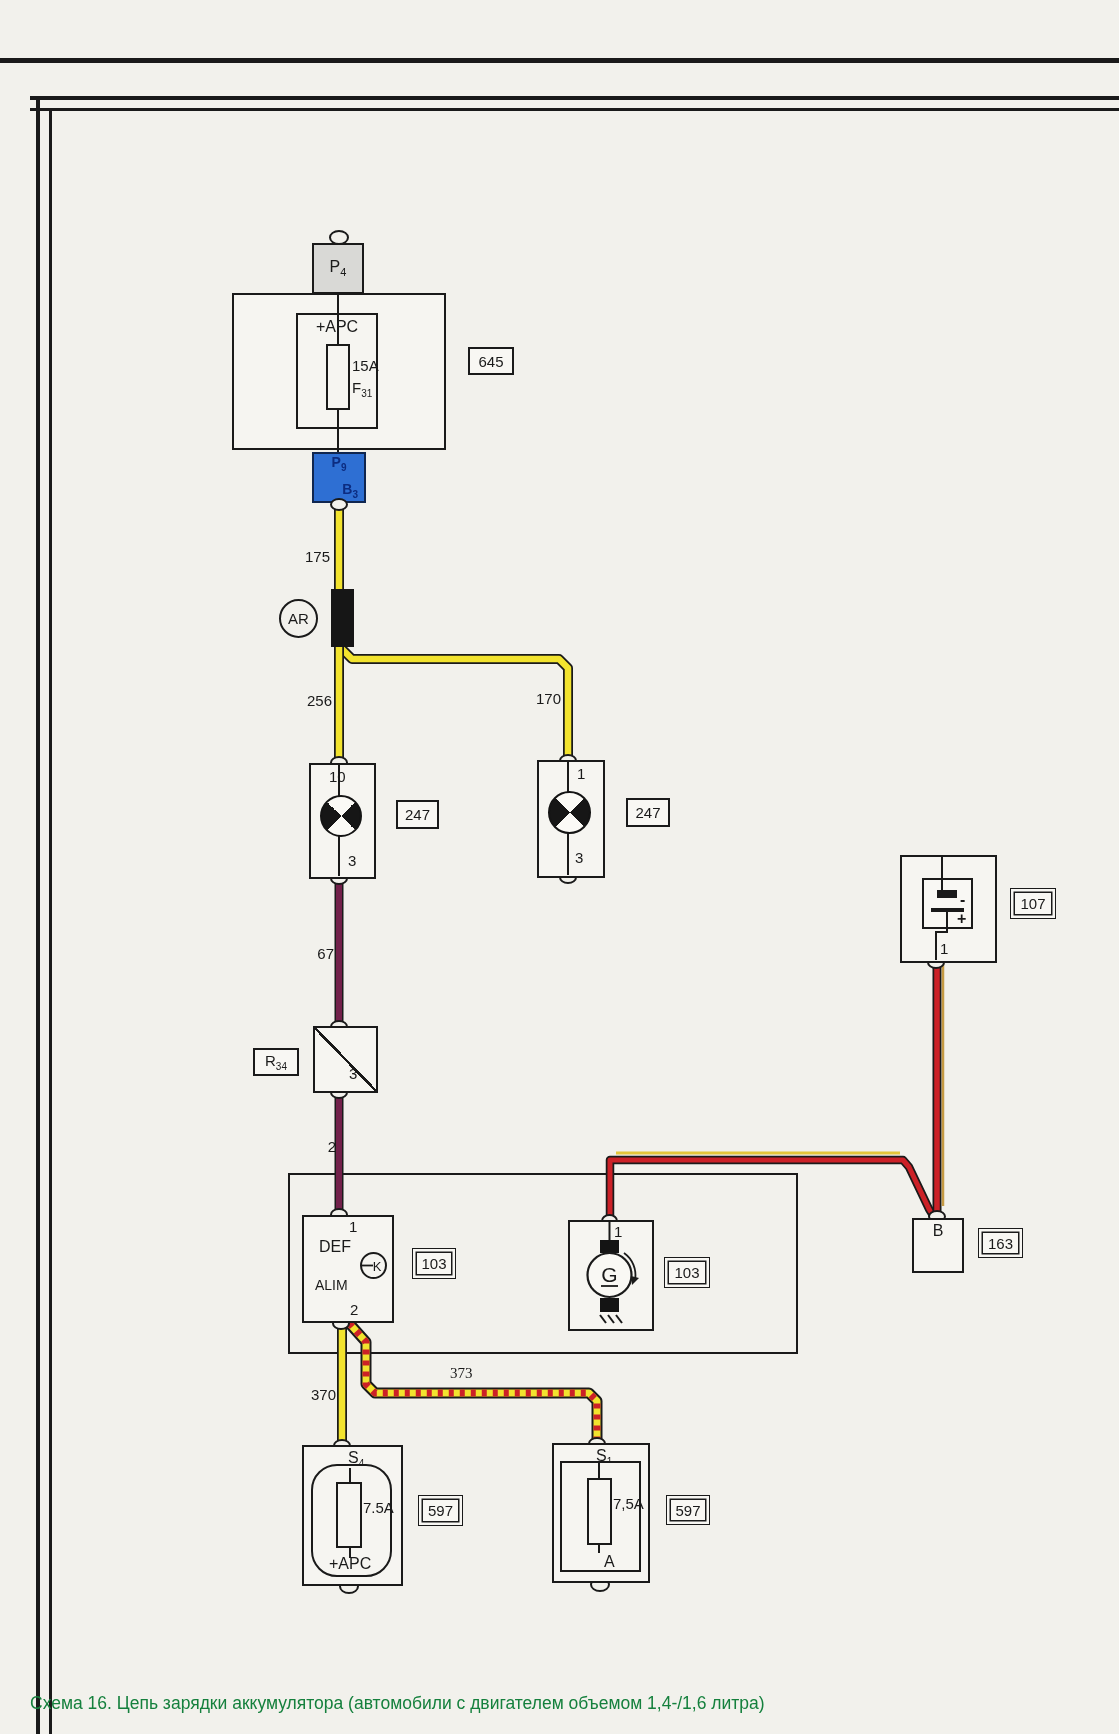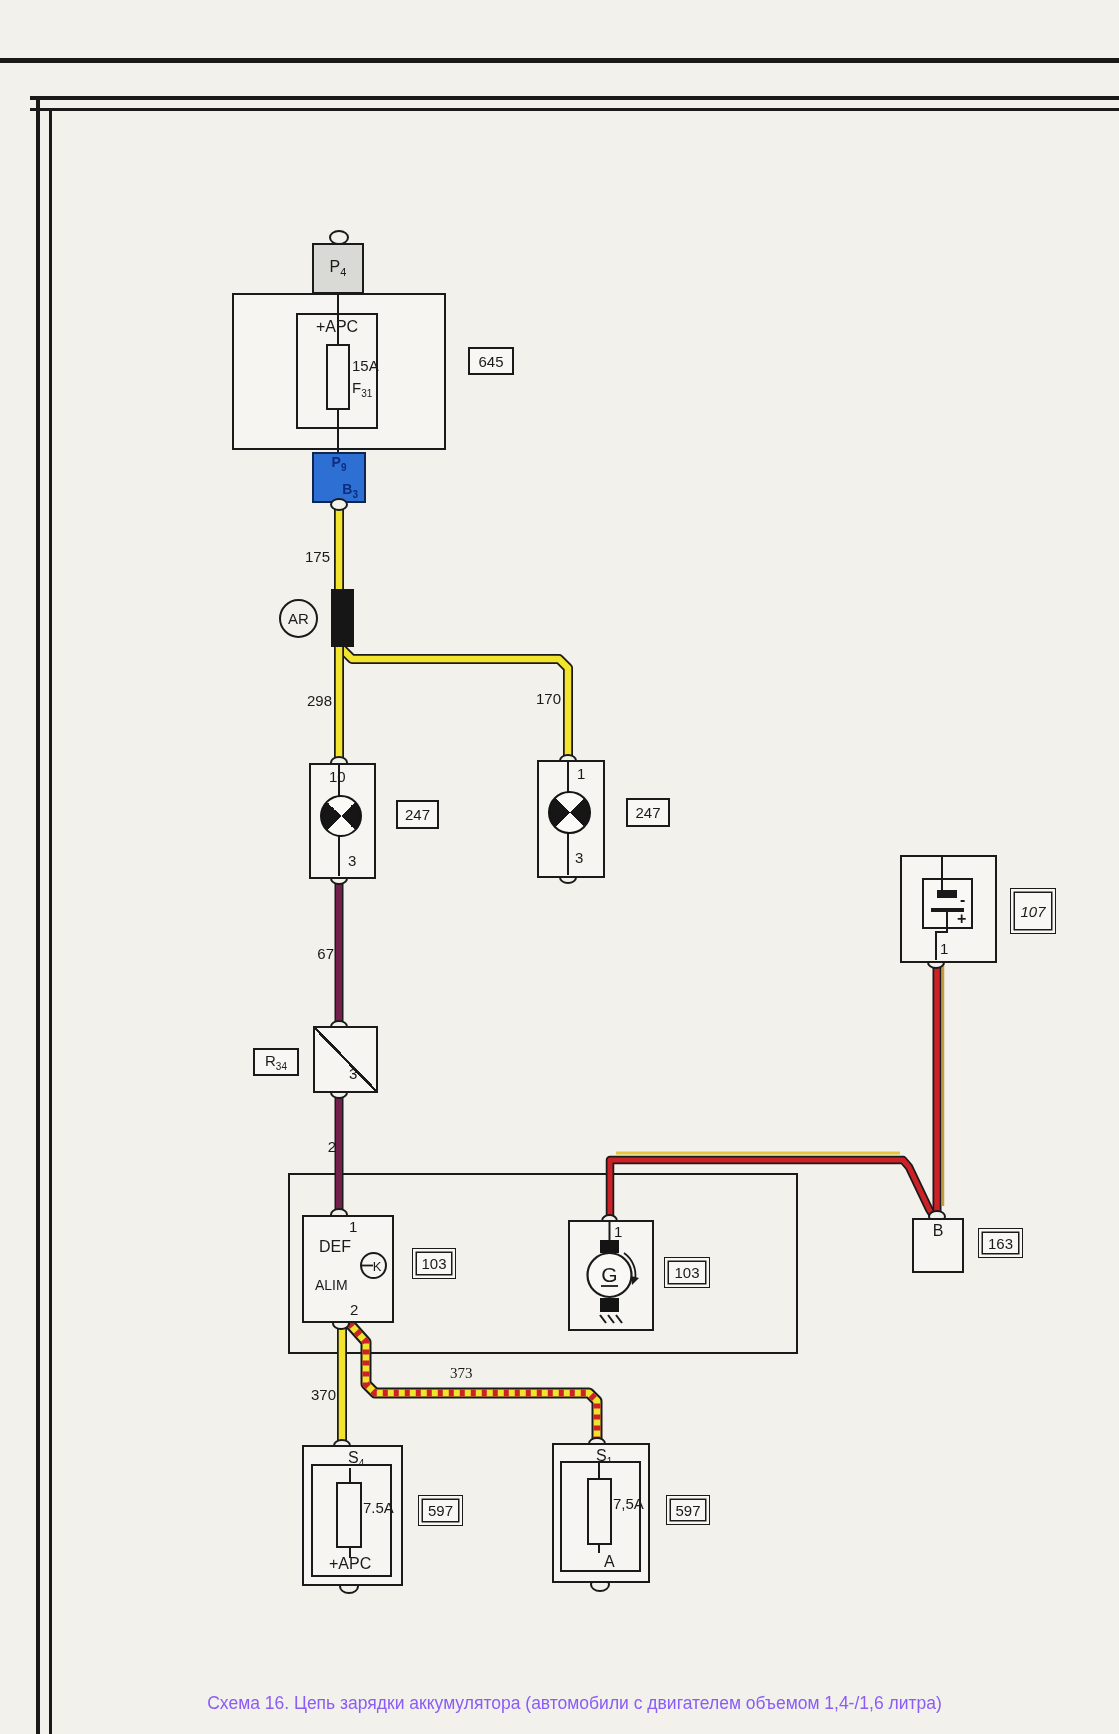--- a/index.html
+++ b/index.html
@@ -20,21 +20,21 @@
   .wires{position:absolute;left:0;top:0;z-index:1;}
   .comp{z-index:2;}
   .lamp{position:absolute;border-radius:50%;border:2.5px solid #141414;box-sizing:border-box;
         background:conic-gradient(from 45deg,#161616 0 25%,#fbfaf6 0 50%,#161616 0 75%,#fbfaf6 0);}
   .fuse{position:absolute;border:2px solid #1a1a1a;background:#f6f5f1;box-sizing:border-box;}
   .diag{background:
      linear-gradient(to top right,transparent calc(50% - 1.3px),#1a1a1a calc(50% - 1.3px),#1a1a1a calc(50% + 1.3px),transparent calc(50% + 1.3px)),#f6f5f1;}
   .kcirc{position:absolute;width:27px;height:27px;border:2px solid #1a1a1a;border-radius:50%;box-sizing:border-box;}
   .title{position:absolute;left:0;right:0;top:16px;text-align:center;font-size:28px;font-weight:bold;
          word-spacing:10px;letter-spacing:.5px;color:#111;}
-  .caption{position:absolute;left:30px;right:0;top:1693px;text-align:center;font-size:17.5px;color:#8b5cf6;}
+  .caption{position:absolute;left:30px;right:0;top:1693px;font-size:17.5px;color:#15803d;}
   svg text{font-family:"Liberation Sans",sans-serif;}
 </style>
 </head>
 <body>
 
 <div id="page">
 
   <div class="line" style="left:0;top:58px;width:1119px;height:5px;"></div>
   <div class="line" style="left:30px;top:96px;width:1089px;height:4px;"></div>
   <div class="line" style="left:30px;top:108px;width:1089px;height:3px;"></div>
@@ -106,21 +106,21 @@
     <div class="txt" style="left:0;right:0;top:1px;text-align:center;color:#0c2c80;font-weight:bold;font-size:14px;"><span>P</span><sub>9</sub></div>
     <div class="txt" style="right:6px;bottom:1px;color:#0c2c80;font-weight:bold;font-size:14px;"><span>B</span><sub>3</sub></div>
   </div>
   <div class="bump comp" style="left:330px;top:498px;"></div>
 
   <div class="txt comp" style="left:282px;top:549px;width:48px;text-align:right;">175</div>
   <div class="abs comp" style="left:331px;top:589px;width:23px;height:58px;background:#161616;"></div>
   <div class="abs comp" style="left:279px;top:599px;width:39px;height:39px;border:2.5px solid #1a1a1a;border-radius:50%;box-sizing:border-box;display:flex;align-items:center;justify-content:center;">
     <span style="font-size:15px;">AR</span>
   </div>
-  <div class="txt comp" style="left:286px;top:693px;width:46px;text-align:right;">298</div>
+  <div class="txt comp" style="left:286px;top:693px;width:46px;text-align:right;">256</div>
   <div class="txt comp" style="left:536px;top:691px;width:46px;">170</div>
 
   <div class="bump comp" style="left:330px;top:756px;"></div>
   <div class="bump comp" style="left:330px;top:872px;"></div>
   <div class="box comp" style="left:309px;top:763px;width:67px;height:116px;">
     <div class="line" style="left:27px;top:0;width:2px;height:32px;"></div>
     <div class="line" style="left:27px;top:70px;width:2px;height:41px;"></div>
     <div class="txt" style="left:18px;top:4px;">10</div>
     <div class="lamp" style="left:9px;top:30px;width:42px;height:42px;"></div>
     <div class="txt" style="left:37px;top:88px;">3</div>
@@ -203,40 +203,40 @@
       <div class="line" style="left:35px;top:33px;width:20px;height:8px;"></div>
       <div class="txt" style="left:58px;top:34px;font-size:16px;font-weight:bold;">-</div>
       <div class="line" style="left:29px;top:51px;width:33px;height:4px;"></div>
       <div class="txt" style="left:55px;top:53px;font-size:16px;font-weight:bold;">+</div>
       <div class="line" style="left:44px;top:55px;width:2px;height:21px;"></div>
       <div class="line" style="left:33px;top:74px;width:13px;height:2px;"></div>
       <div class="line" style="left:33px;top:74px;width:2px;height:29px;"></div>
       <div class="txt" style="left:38px;top:84px;">1</div>
     </div>
   </div>
-  <div class="ref dbl" style="left:1010px;top:888px;width:46px;height:46px;font-style:italic;">
+  <div class="ref dbl" style="left:1010px;top:888px;width:46px;height:31px;">
       <span>107</span>
     </div>
 
   <div class="bump comp" style="left:928px;top:1210px;"></div>
   <div class="box comp" style="left:912px;top:1218px;width:52px;height:55px;">
     <div class="txt" style="left:0;right:0;top:2px;text-align:center;font-size:16px;">B</div>
   </div>
   <div class="ref dbl" style="left:978px;top:1228px;width:45px;height:30px;text-align:right;">
       <span>163</span>
     </div>
 
   <div class="txt comp" style="left:290px;top:1387px;width:46px;text-align:right;">370</div>
   <div class="txt comp" style="left:450px;top:1365px;width:48px;font-family:Liberation Serif, serif;">373</div>
 
   <div class="bump comp" style="left:333px;top:1439px;"></div>
   <div class="bump comp" style="left:339px;top:1579px;width:20px;height:15px;"></div>
   <div class="box comp" style="left:302px;top:1445px;width:101px;height:141px;">
     <div class="txt" style="left:44px;top:2px;font-size:16px;"><span>S</span><sub>4</sub></div>
-    <div class="box" style="left:7px;top:17px;width:81px;height:113px;border-width:2px;">
+    <div class="box" style="left:7px;top:17px;width:81px;height:113px;border-width:2px;border-radius:26px;">
       <div class="line" style="left:36px;top:2px;width:2px;height:90px;"></div>
       <div class="fuse" style="left:23px;top:16px;width:26px;height:66px;"></div>
       <div class="txt" style="left:50px;top:34px;">7.5A</div>
       <div class="txt" style="left:16px;top:89px;font-size:16px;">+APC</div>
     </div>
   </div>
   <div class="ref dbl" style="left:418px;top:1495px;width:45px;height:31px;">
       <span>597</span>
     </div>
 

